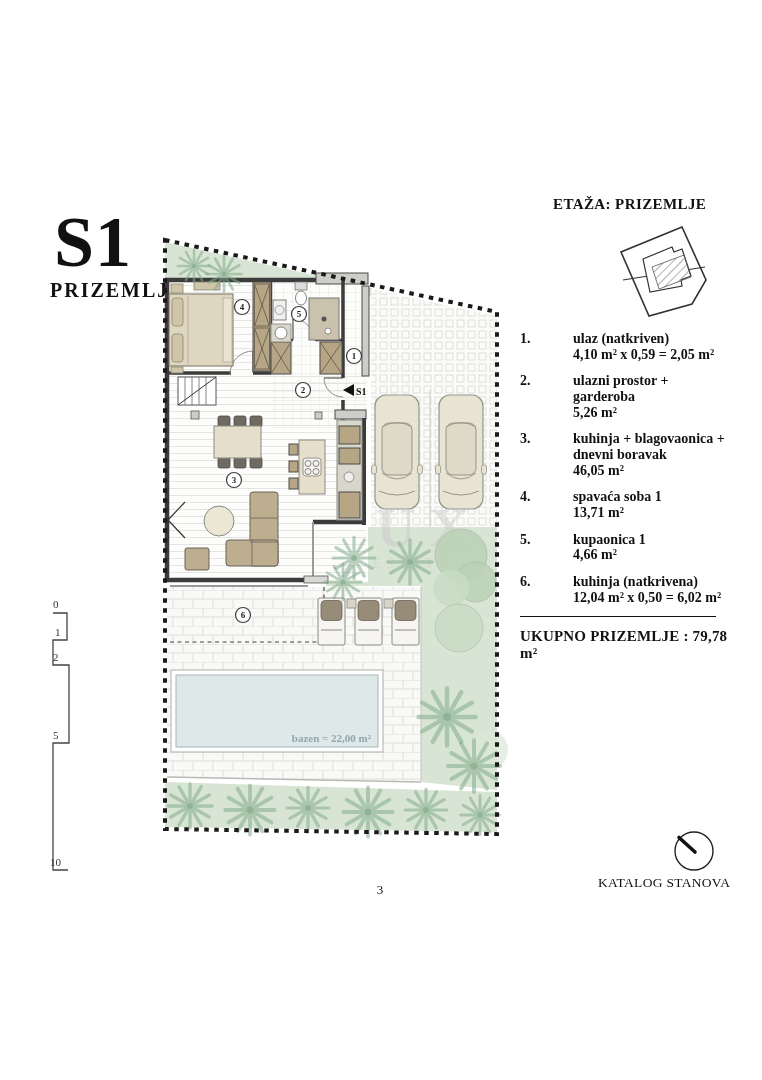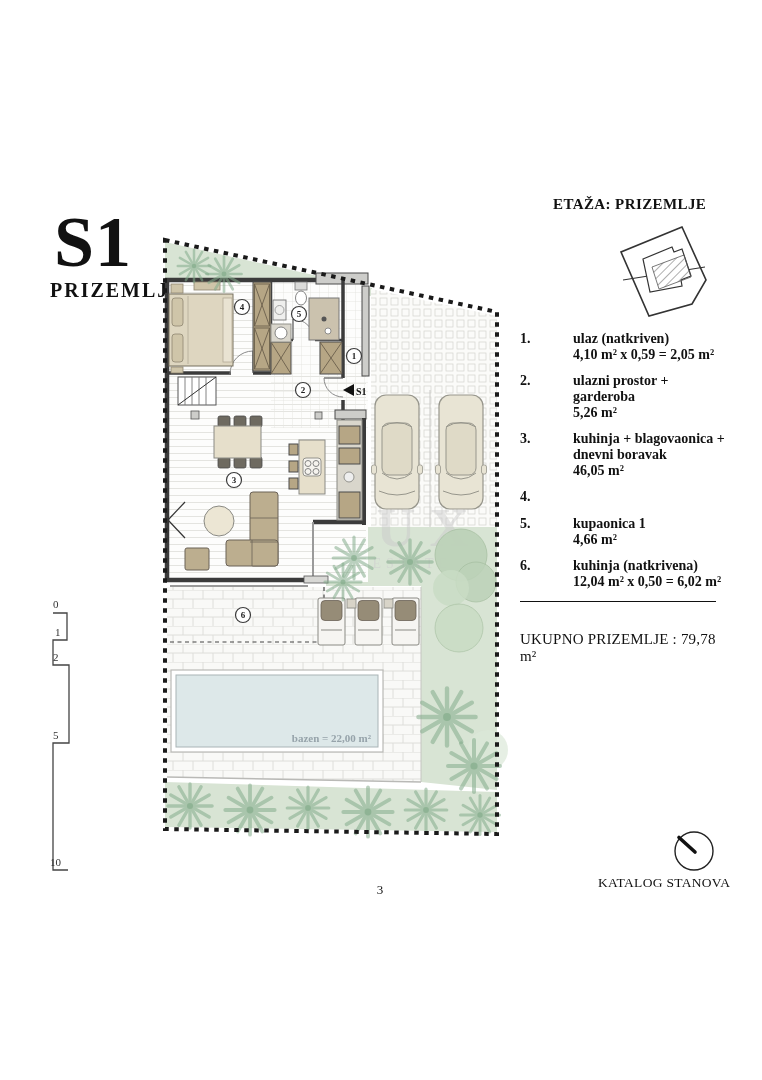--- a/index.html
+++ b/index.html
@@ -13,21 +13,21 @@
   .unit-title .big{font-size:72px;font-weight:bold;letter-spacing:1px;margin-left:4px;}
   .unit-title .sub{font-size:20px;font-weight:600;letter-spacing:2px;margin-top:2px;}
   
   .floor-header{left:541px;top:196px;font-size:15px;font-weight:bold;letter-spacing:.4px;margin-left:12px;}
   
   .legend{left:520px;top:331px;width:212px;}
   .legend-item{display:flex;margin-bottom:11px;font-weight:bold;font-size:14px;line-height:1.12;}
   .legend-item .num{width:25px;flex:0 0 25px;}
   .legend-item .txt{width:180px;margin-left:28px;}
   .legend-divider{border:0;border-top:1.6px solid #111;width:196px;margin:8px 0 0 0;}
-  .legend-total{margin-top:29px;font-size:15px;font-weight:normal;letter-spacing:.2px;}
+  .legend-total{margin-top:11px;font-size:15px;font-weight:bold;letter-spacing:.2px;}
   
   .page-num{left:366px;top:882px;width:28px;text-align:center;font-size:13px;}
   .catalog-label{left:598px;top:875px;font-size:13.5px;letter-spacing:.3px;}
   svg text{font-family:"Liberation Serif","DejaVu Serif",serif;}
   .marker circle{fill:#fff;stroke:#3b3b3b;stroke-width:1.2;}
   .marker text{font-size:9px;font-weight:bold;text-anchor:middle;fill:#222;}
   .wall{stroke:#3b3b3b;fill:none;}
   .arc{stroke:#8a8a8a;stroke-width:1;fill:none;}
   .wood{fill:#b6a685;stroke:#4a4a4a;stroke-width:1;}
   .woodx{stroke:#6b5f4c;stroke-width:.9;}
@@ -67,20 +67,22 @@
     <span class="txt"><span>ulazni prostor + garderoba</span><br>
     <span>5,26 m²</span></span>
   </div>
   <div class="legend-item">
     <span class="num">3.</span>
     <span class="txt"><span>kuhinja + blagovaonica + dnevni boravak</span><br>
     <span>46,05 m²</span></span>
   </div>
   <div class="legend-item">
     <span class="num">4.</span>
+    <span class="txt"><span>spavaća soba 1</span><br>
+    <span>13,71 m²</span></span>
   </div>
   <div class="legend-item">
     <span class="num">5.</span>
     <span class="txt"><span>kupaonica 1</span><br>
     <span>4,66 m²</span></span>
   </div>
   <div class="legend-item">
     <span class="num">6.</span>
     <span class="txt"><span>kuhinja (natkrivena)</span><br>
     <span>12,04 m² x 0,50 = 6,02 m²</span></span>

